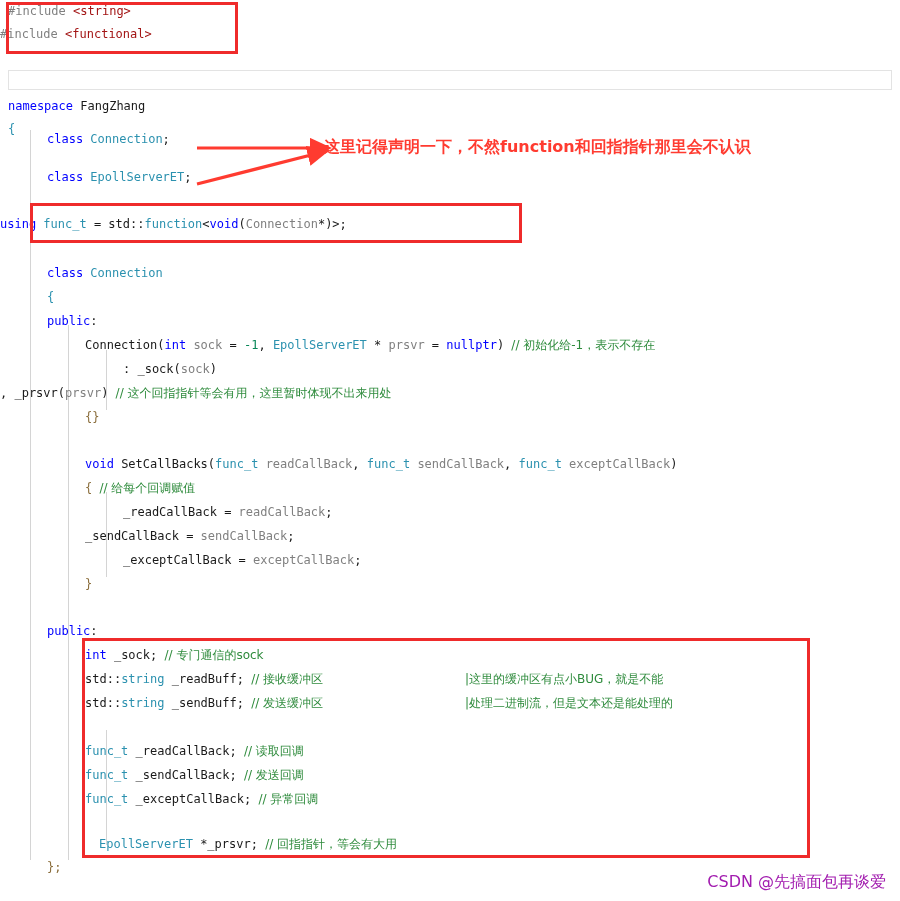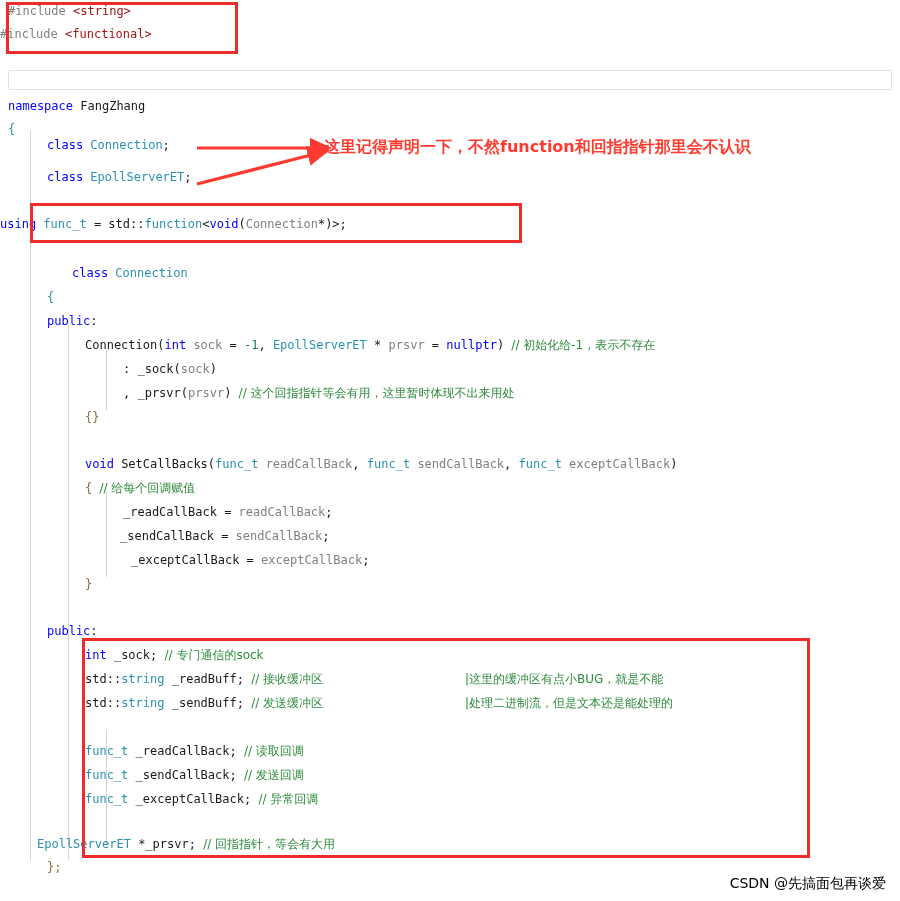--- a/index.html
+++ b/index.html
@@ -96,22 +96,22 @@
     white-space: pre;
     font-family: "DejaVu Sans", "Liberation Sans", sans-serif;
     font-weight: 700;
   }
 
   
   #watermark {
     position: absolute;
     right: 14px;
     bottom: 8px;
-    color: #000000;
-    font-size: 14px;
+    color: #a21caf;
+    font-size: 16px;
     font-family: "DejaVu Sans", "Liberation Sans", sans-serif;
     white-space: pre;
   }
 </style>
 </head>
 <body>
 
 <div id="code-surface">
 
   <div id="indent-guides">
@@ -122,44 +122,44 @@
       <div class="guide" style="left: 106px; top: 730px; height: 115px;"></div>
     </div>
 
   <div id="separator-bar"></div>
 
   <div id="code-lines">
       <div class="code-line" style="top: 0px; padding-left: 8px;"><span class="t-pre">#include </span><span class="t-inc">&lt;string&gt;</span></div>
       <div class="code-line" style="top: 23px; padding-left: 0;"><span class="t-pre">#include </span><span class="t-inc">&lt;functional&gt;</span></div>
       <div class="code-line" style="top: 95px; padding-left: 8px;"><span class="t-kw">namespace</span><span class="t-plain"> FangZhang</span></div>
       <div class="code-line" style="top: 118px; padding-left: 8px;"><span class="t-teal">{</span></div>
-      <div class="code-line" style="top: 134px; padding-left: 47px;"><span class="t-kw">class</span><span class="t-plain"> </span><span class="t-type">Connection</span><span class="t-plain">;</span></div>
+      <div class="code-line" style="top: 128px; padding-left: 47px;"><span class="t-kw">class</span><span class="t-plain"> </span><span class="t-type">Connection</span><span class="t-plain">;</span></div>
       <div class="code-line" style="top: 166px; padding-left: 47px;"><span class="t-kw">class</span><span class="t-plain"> </span><span class="t-type">EpollServerET</span><span class="t-plain">;</span></div>
       <div class="code-line" style="top: 213px; "><span class="t-kw">using</span><span class="t-type"> func_t </span><span class="t-plain">= std::</span><span class="t-type">function</span><span class="t-plain">&lt;</span><span class="t-kw">void</span><span class="t-plain">(</span><span class="t-ident">Connection</span><span class="t-plain">*)&gt;;</span></div>
-      <div class="code-line" style="top: 262px; padding-left: 72px;"><span class="t-kw">class</span><span class="t-plain"> </span><span class="t-type">Connection</span></div>
+      <div class="code-line" style="top: 262px; padding-left: 47px;"><span class="t-kw">class</span><span class="t-plain"> </span><span class="t-type">Connection</span></div>
       <div class="code-line" style="top: 286px; padding-left: 47px;"><span class="t-teal">{</span></div>
       <div class="code-line" style="top: 310px; padding-left: 47px;"><span class="t-kw">public</span><span class="t-plain">:</span></div>
       <div class="code-line" style="top: 334px; padding-left: 85px;"><span class="t-plain">Connection(</span><span class="t-kw">int</span><span class="t-ident"> sock </span><span class="t-plain">= </span><span class="t-num">-1</span><span class="t-plain">, </span><span class="t-type">EpollServerET</span><span class="t-plain"> * </span><span class="t-ident">prsvr </span><span class="t-plain">= </span><span class="t-kw">nullptr</span><span class="t-plain">) </span><span class="t-cmt cjk">// 初始化给-1，表示不存在</span></div>
       <div class="code-line" style="top: 358px; padding-left: 123px;"><span class="t-plain">: _sock(</span><span class="t-ident">sock</span><span class="t-plain">)</span></div>
-      <div class="code-line" style="top: 382px; padding-left: 123px;"><span class="t-plain">, _prsvr(</span><span class="t-ident">prsvr</span><span class="t-plain">) </span><span class="t-cmt cjk">// 这个回指指针等会有用，这里暂时体现不出来用处</span></div>
+      <div class="code-line" style="top: 382px; "><span class="t-plain">, _prsvr(</span><span class="t-ident">prsvr</span><span class="t-plain">) </span><span class="t-cmt cjk">// 这个回指指针等会有用，这里暂时体现不出来用处</span></div>
       <div class="code-line" style="top: 406px; padding-left: 85px;"><span class="t-brace">{}</span></div>
       <div class="code-line" style="top: 453px; padding-left: 85px;"><span class="t-kw">void</span><span class="t-plain"> SetCallBacks(</span><span class="t-type">func_t</span><span class="t-ident"> readCallBack</span><span class="t-plain">, </span><span class="t-type">func_t</span><span class="t-ident"> sendCallBack</span><span class="t-plain">, </span><span class="t-type">func_t</span><span class="t-ident"> exceptCallBack</span><span class="t-plain">)</span></div>
       <div class="code-line" style="top: 477px; padding-left: 85px;"><span class="t-brace">{ </span><span class="t-cmt cjk">// 给每个回调赋值</span></div>
       <div class="code-line" style="top: 501px; padding-left: 123px;"><span class="t-plain">_readCallBack </span><span class="t-plain">= </span><span class="t-ident">readCallBack</span><span class="t-plain">;</span></div>
-      <div class="code-line" style="top: 525px; padding-left: 120px;"><span class="t-plain">_sendCallBack </span><span class="t-plain">= </span><span class="t-ident">sendCallBack</span><span class="t-plain">;</span></div>
-      <div class="code-line" style="top: 549px; padding-left: 123px; margin-left: 8px;"><span class="t-plain">_exceptCallBack </span><span class="t-plain">= </span><span class="t-ident">exceptCallBack</span><span class="t-plain">;</span></div>
+      <div class="code-line" style="top: 525px; padding-left: 85px;"><span class="t-plain">_sendCallBack </span><span class="t-plain">= </span><span class="t-ident">sendCallBack</span><span class="t-plain">;</span></div>
+      <div class="code-line" style="top: 549px; padding-left: 123px;"><span class="t-plain">_exceptCallBack </span><span class="t-plain">= </span><span class="t-ident">exceptCallBack</span><span class="t-plain">;</span></div>
       <div class="code-line" style="top: 573px; padding-left: 85px;"><span class="t-brace">}</span></div>
       <div class="code-line" style="top: 620px; padding-left: 47px;"><span class="t-kw">public</span><span class="t-plain">:</span></div>
       <div class="code-line" style="top: 644px; padding-left: 85px;"><span class="t-kw">int</span><span class="t-plain"> _sock; </span><span class="t-cmt cjk">// 专门通信的sock</span></div>
       <div class="code-line" style="top: 668px; padding-left: 85px;"><span class="t-plain">std::</span><span class="t-type">string</span><span class="t-plain"> _readBuff; </span><span class="t-cmt cjk">// 接收缓冲区</span></div>
       <div class="code-line" style="top: 692px; padding-left: 85px;"><span class="t-plain">std::</span><span class="t-type">string</span><span class="t-plain"> _sendBuff; </span><span class="t-cmt cjk">// 发送缓冲区</span></div>
       <div class="code-line" style="top: 740px; padding-left: 85px;"><span class="t-type">func_t</span><span class="t-plain"> _readCallBack; </span><span class="t-cmt cjk">// 读取回调</span></div>
       <div class="code-line" style="top: 764px; padding-left: 85px;"><span class="t-type">func_t</span><span class="t-plain"> _sendCallBack; </span><span class="t-cmt cjk">// 发送回调</span></div>
       <div class="code-line" style="top: 788px; padding-left: 85px;"><span class="t-type">func_t</span><span class="t-plain"> _exceptCallBack; </span><span class="t-cmt cjk">// 异常回调</span></div>
-      <div class="code-line" style="top: 833px; padding-left: 37px;"><span class="t-type">EpollServerET</span><span class="t-plain"> *_prsvr; </span><span class="t-cmt cjk">// 回指指针，等会有大用</span></div>
+      <div class="code-line" style="top: 833px; padding-left: 85px; margin-left: 14px;"><span class="t-type">EpollServerET</span><span class="t-plain"> *_prsvr; </span><span class="t-cmt cjk">// 回指指针，等会有大用</span></div>
       <div class="code-line" style="top: 856px; padding-left: 47px;"><span class="t-brace">};</span></div>
     </div>
 
   <div id="side-comments">
       <div class="code-line t-cmt cjk" style="top: 668px; left: 465px;">|这里的缓冲区有点小BUG，就是不能</div>
       <div class="code-line t-cmt cjk" style="top: 692px; left: 465px;">|处理二进制流，但是文本还是能处理的</div>
     </div>
 
   <div id="red-boxes">
       <div class="redbox" style="left: 6px; top: 2px; width: 232px; height: 52px; border-color: rgb(239, 43, 43);"></div>

